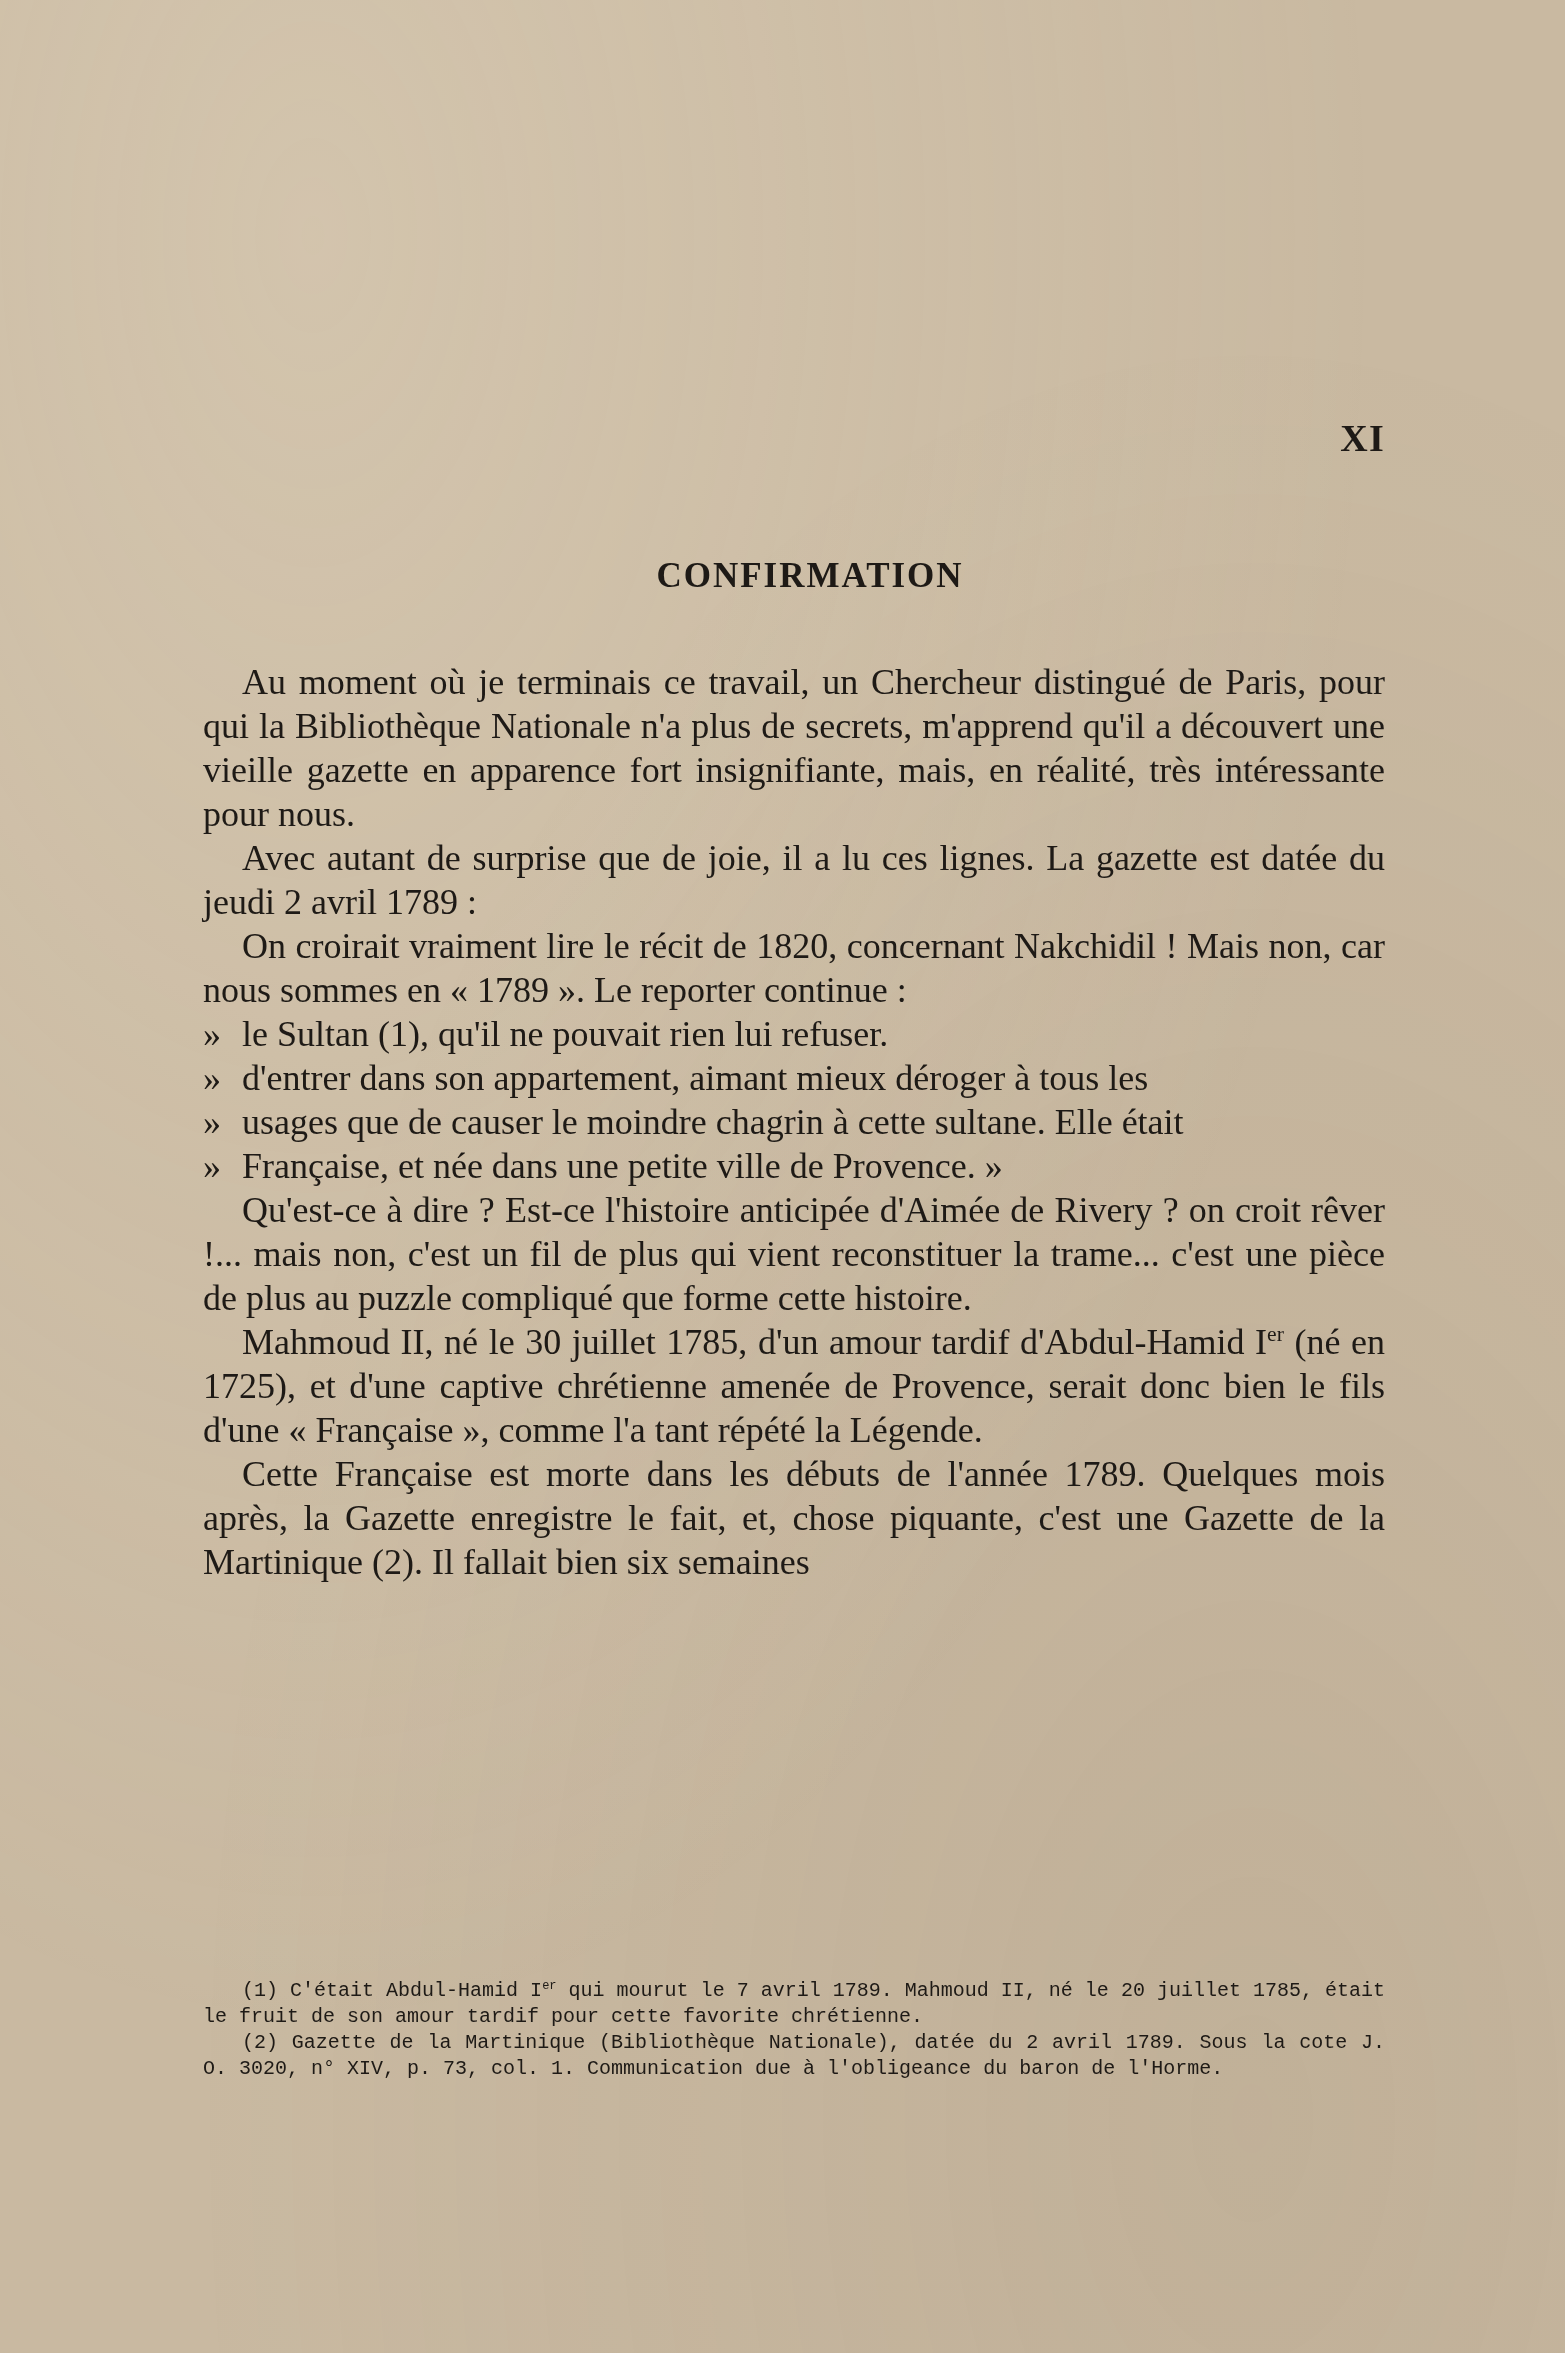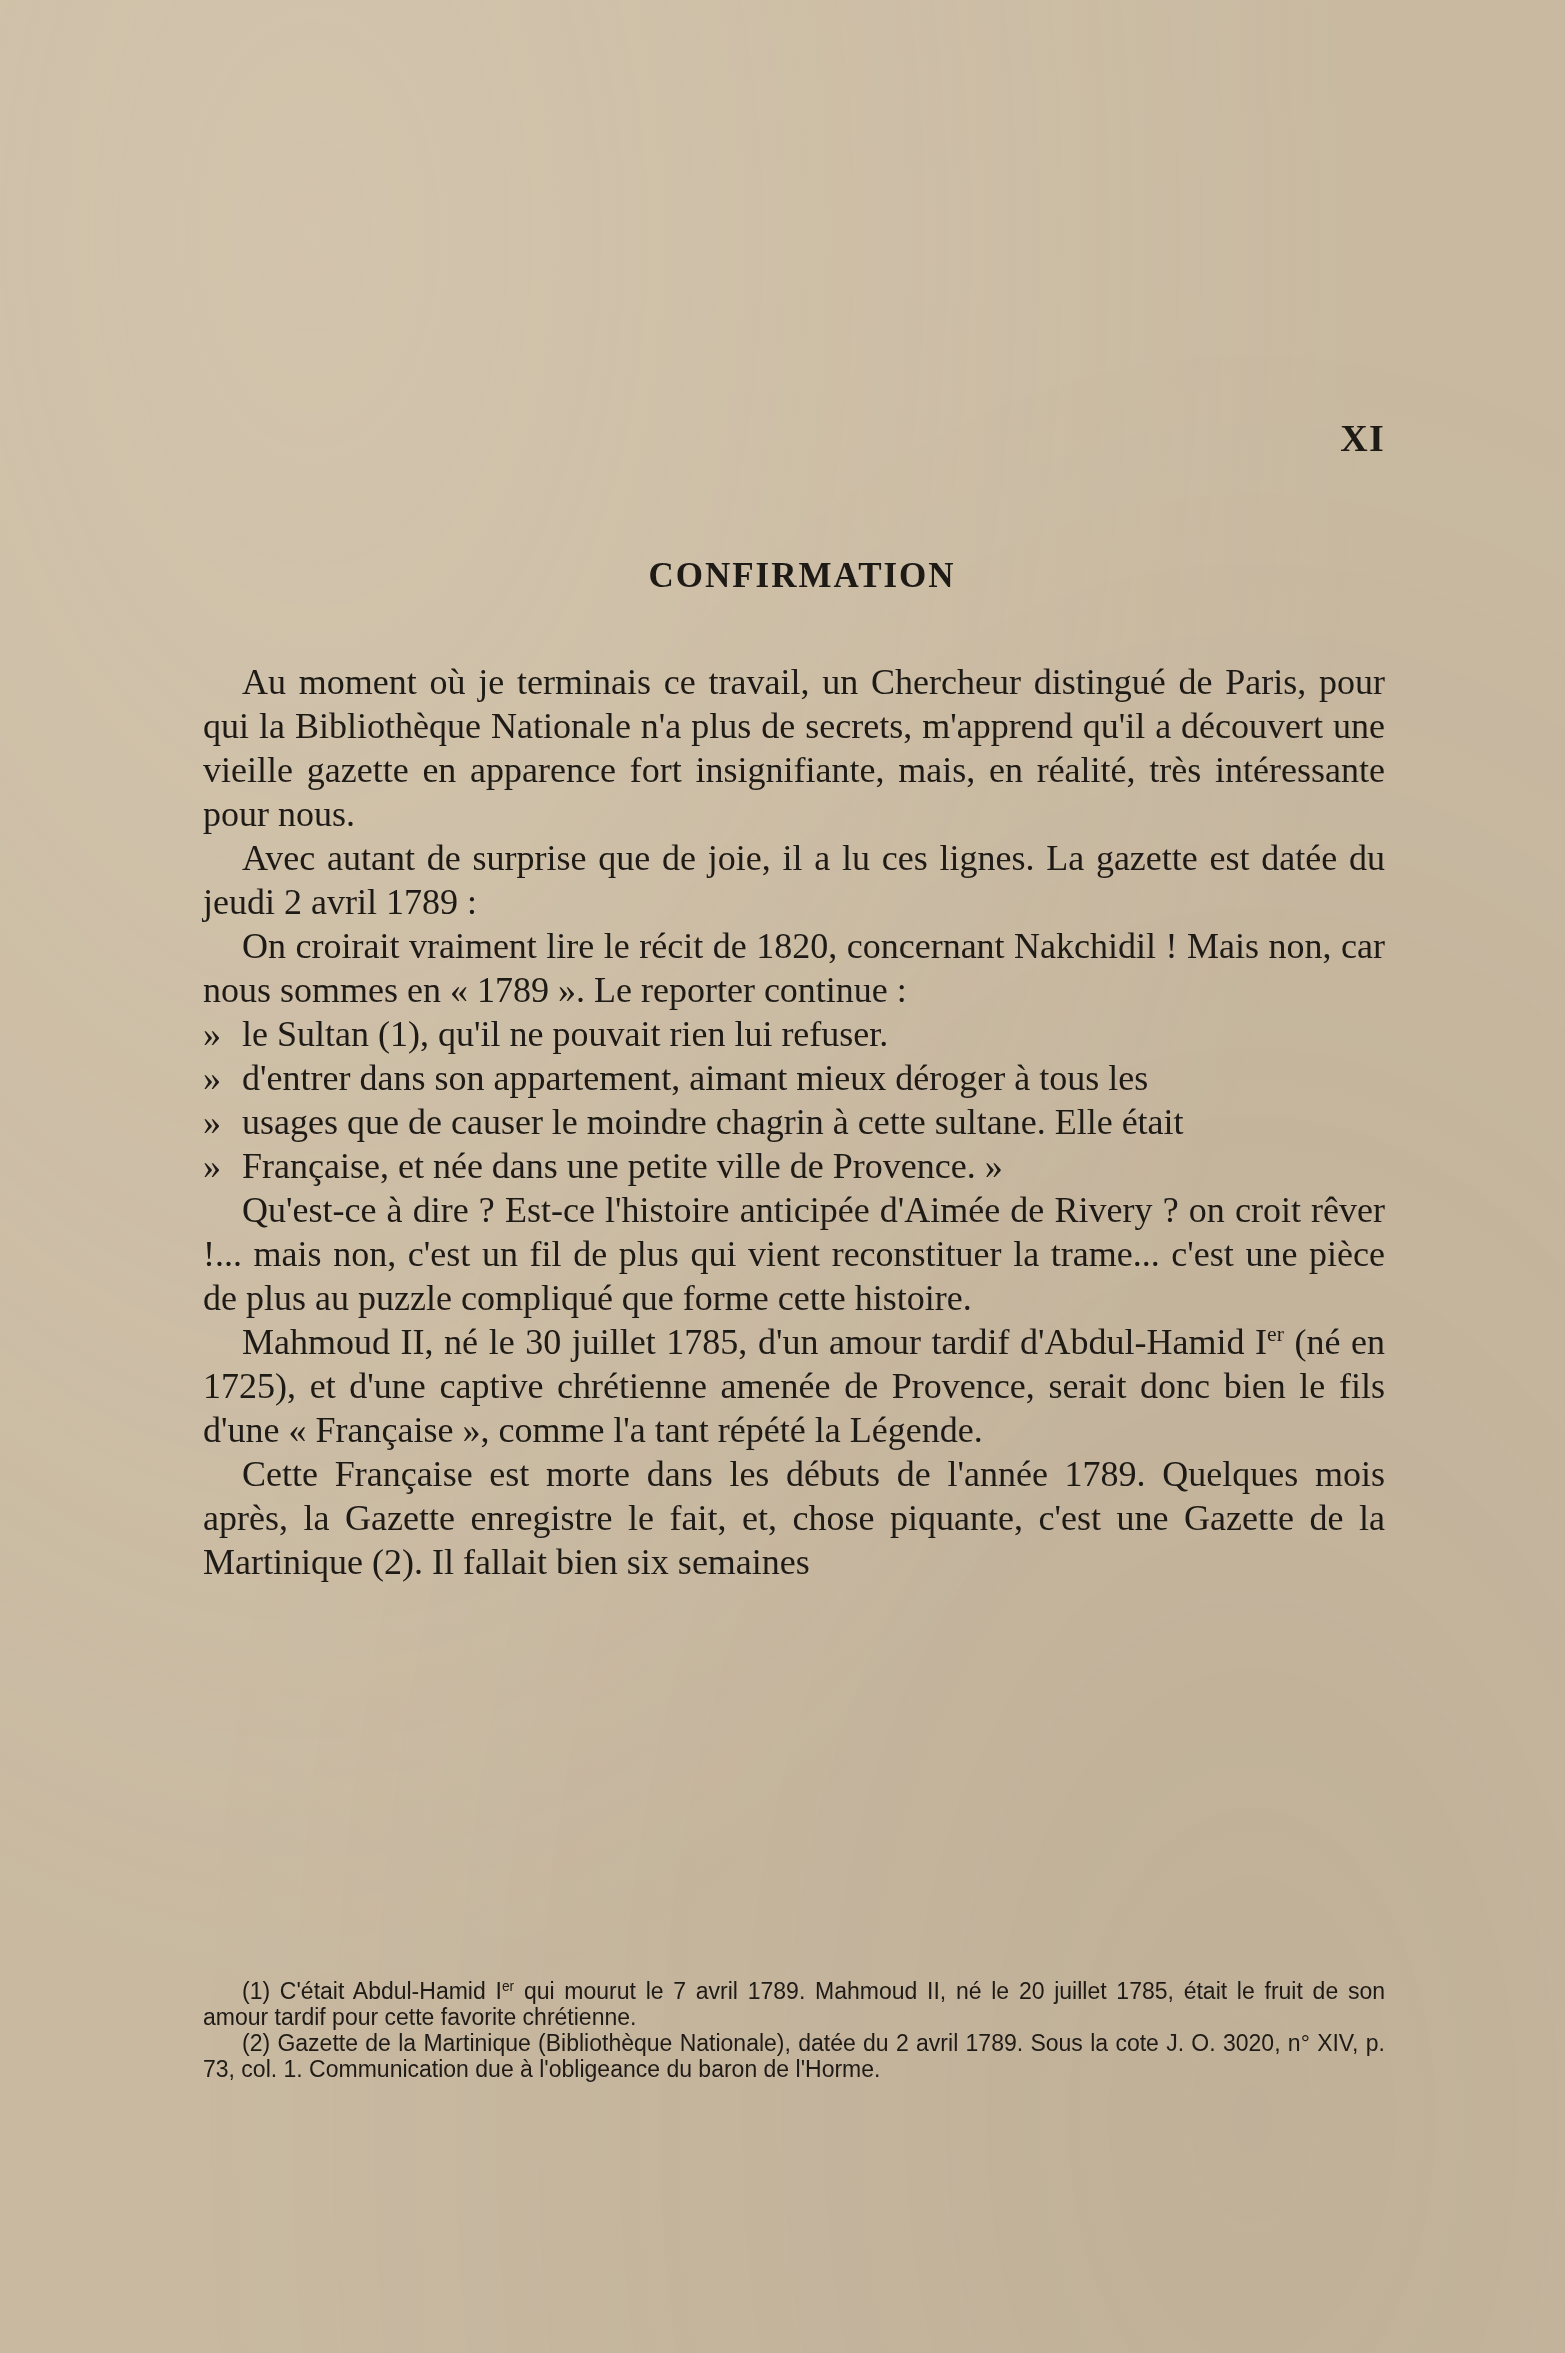--- a/index.html
+++ b/index.html
@@ -30,21 +30,21 @@
       left: 0;
       width: 100%;
       text-align: right;
       font-size: 38px;
       font-weight: bold;
       letter-spacing: 1.3px;
     }
     .chapter-title {
       position: absolute;
       top: 556px;
-      left: 8px;
+      left: 16px;
       width: 100%;
       text-align: center;
       font-size: 35px;
       font-weight: bold;
       letter-spacing: 2px;
     }
     .body-text {
       position: absolute;
       top: 660px;
       left: 0;
@@ -63,24 +63,24 @@
     .quote-mark {
       display: inline-block;
       width: 39px;
       text-align: left;
     }
     .footnotes {
       position: absolute;
       top: 1978px;
       left: 0;
       width: 100%;
-      font-size: 23px;
+      font-size: 20px;
       line-height: 26px;
       text-align: justify;
-      font-family: Liberation Sans, sans-serif;
+      font-family: Liberation Mono, monospace;
     }
     .footnotes p {
       margin: 0;
       text-indent: 39px;
     }
     sup.ord {
       font-size: 0.6em;
       vertical-align: 0.6em;
       line-height: 0;
     }

